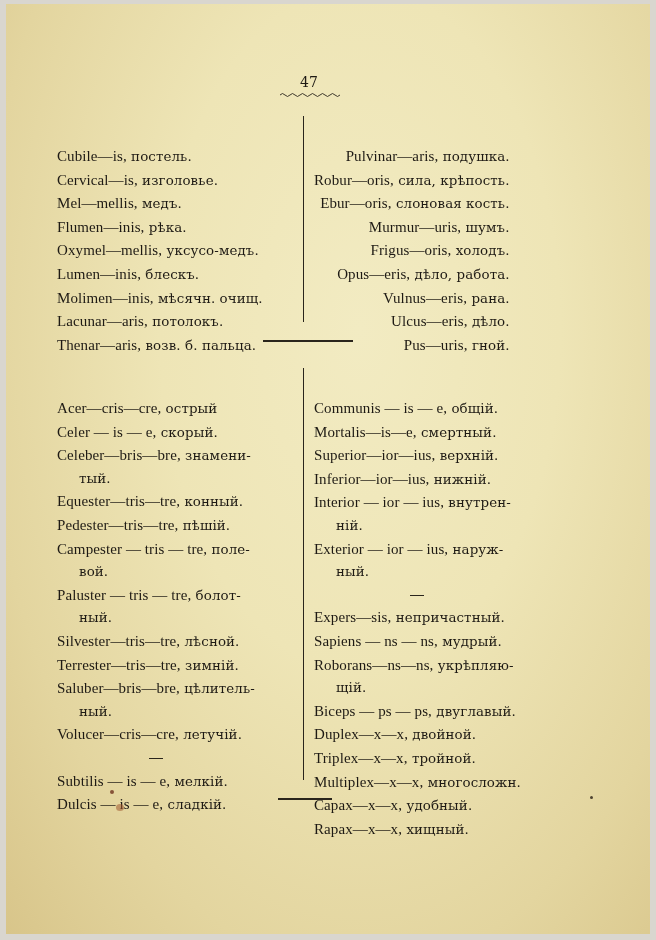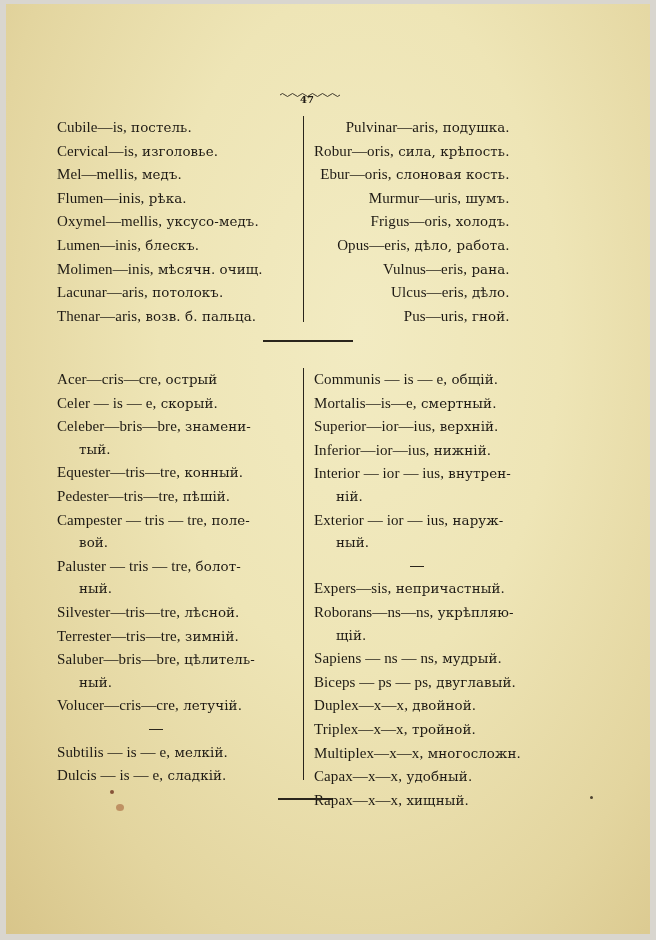--- a/index.html
+++ b/index.html
@@ -17,36 +17,36 @@
       width: 644px;
       height: 930px;
       background: radial-gradient(ellipse at 55% 35%, #f2ebc2 0%, #eee5b6 40%, #e3d59f 75%, #d8c58a 100%);
       font-family: "DejaVu Serif", "Liberation Serif", serif;
       color: #1e1a14;
     }
     .page-number {
       position: absolute;
       left: 294px;
       top: 70px;
-      font-size: 10px;
-      font-weight: bold;
-      margin-top: 20px;
+      font-size: 14px;
+      font-weight: normal;
     }
     .wavy-rule {
       position: absolute;
       left: 274px;
       top: 88px;
       width: 60px;
       height: 6px;
     }
     .column {
       position: absolute;
       font-size: 13.4px;
       line-height: 22.6px;
       letter-spacing: 0.1px;
+      margin-top: 29px;
     }
     .entry { white-space: nowrap; }
     .entry .cont { padding-left: 22px; display: block; }
     .col-divider {
       position: absolute;
       width: 1.4px;
       background: #2a251c;
     }
     .section-rule {
       position: absolute;
@@ -128,22 +128,22 @@
   <div class="col-divider" style="left:297px; top:364px; height:412px;"></div>
   <div class="column" id="s2-right" style="left:308px; top:364px;">
       <div class="entry"><span class="lat">Communis — is — e,</span><span class="r"> общій.</span></div>
       <div class="entry"><span class="lat">Mortalis—is—e,</span><span class="r"> смертный.</span></div>
       <div class="entry"><span class="lat">Superior—ior—ius,</span><span class="r"> верхній.</span></div>
       <div class="entry"><span class="lat">Inferior—ior—ius,</span><span class="r"> нижній.</span></div>
       <div class="entry"><span class="lat">Interior — ior — ius,</span><span class="r"> внутрен-</span><span class="cont r">ній.</span></div>
       <div class="entry"><span class="lat">Exterior — ior — ius,</span><span class="r"> наруж-</span><span class="cont r">ный.</span></div>
       <div class="short-dash"><span></span></div>
       <div class="entry"><span class="lat">Expers—sis,</span><span class="r"> непричастный.</span></div>
+      <div class="entry"><span class="lat">Sapiens — ns — ns,</span><span class="r"> мудрый.</span></div>
       <div class="entry"><span class="lat">Roborans—ns—ns,</span><span class="r"> укрѣпляю-</span><span class="cont r">щій.</span></div>
-      <div class="entry"><span class="lat">Sapiens — ns — ns,</span><span class="r"> мудрый.</span></div>
       <div class="entry"><span class="lat">Biceps — ps — ps,</span><span class="r"> двуглавый.</span></div>
       <div class="entry"><span class="lat">Duplex—x—x,</span><span class="r"> двойной.</span></div>
       <div class="entry"><span class="lat">Triplex—x—x,</span><span class="r"> тройной.</span></div>
       <div class="entry"><span class="lat">Multiplex—x—x,</span><span class="r"> многосложн.</span></div>
       <div class="entry"><span class="lat">Capax—x—x,</span><span class="r"> удобный.</span></div>
       <div class="entry"><span class="lat">Rapax—x—x,</span><span class="r"> хищный.</span></div>
     </div>
 
   <div class="section-rule" style="left:272px; top:794px; width:54px;"></div>
 

